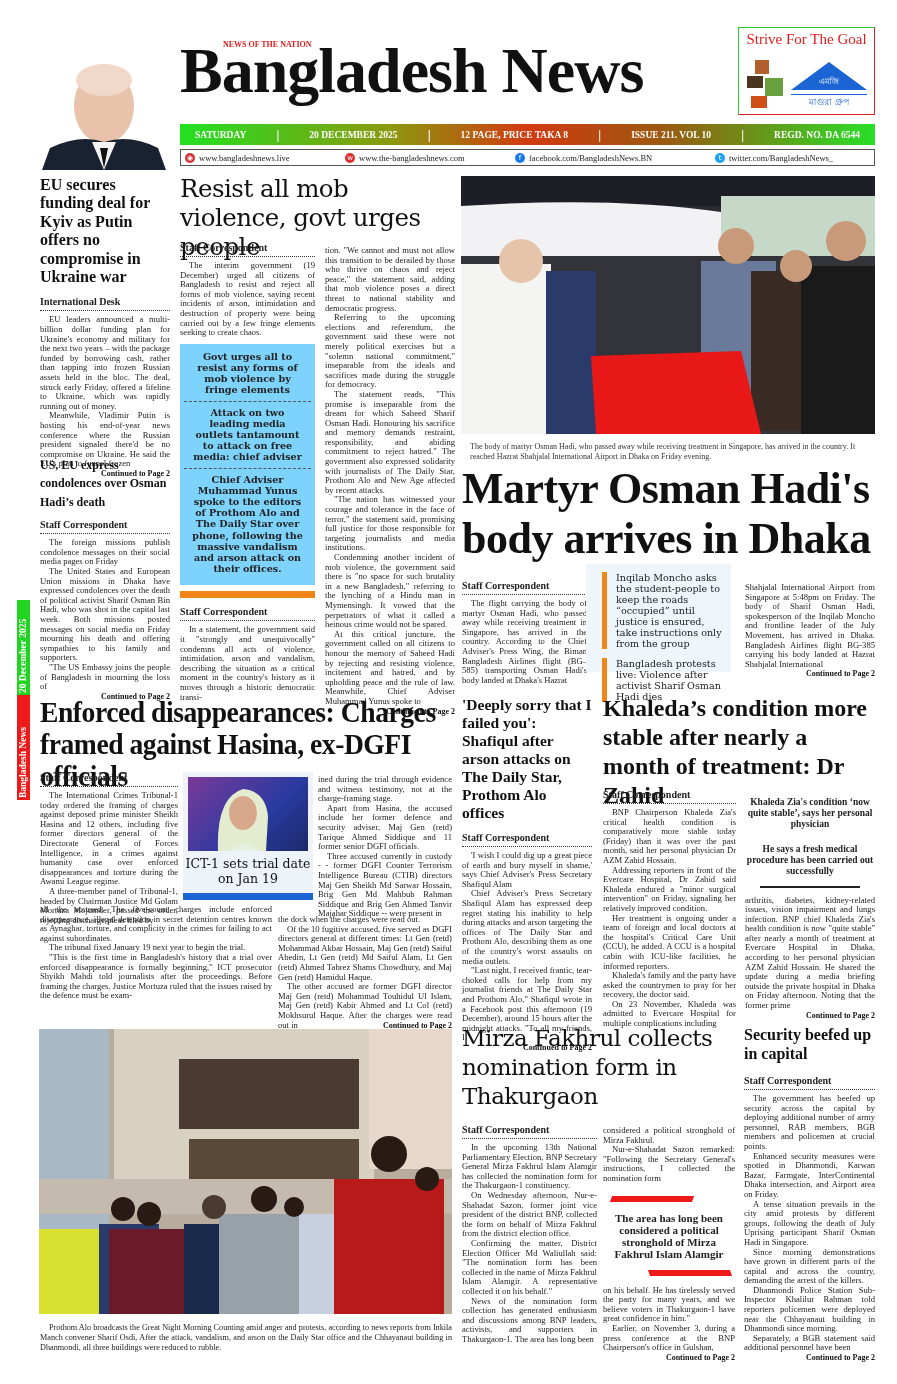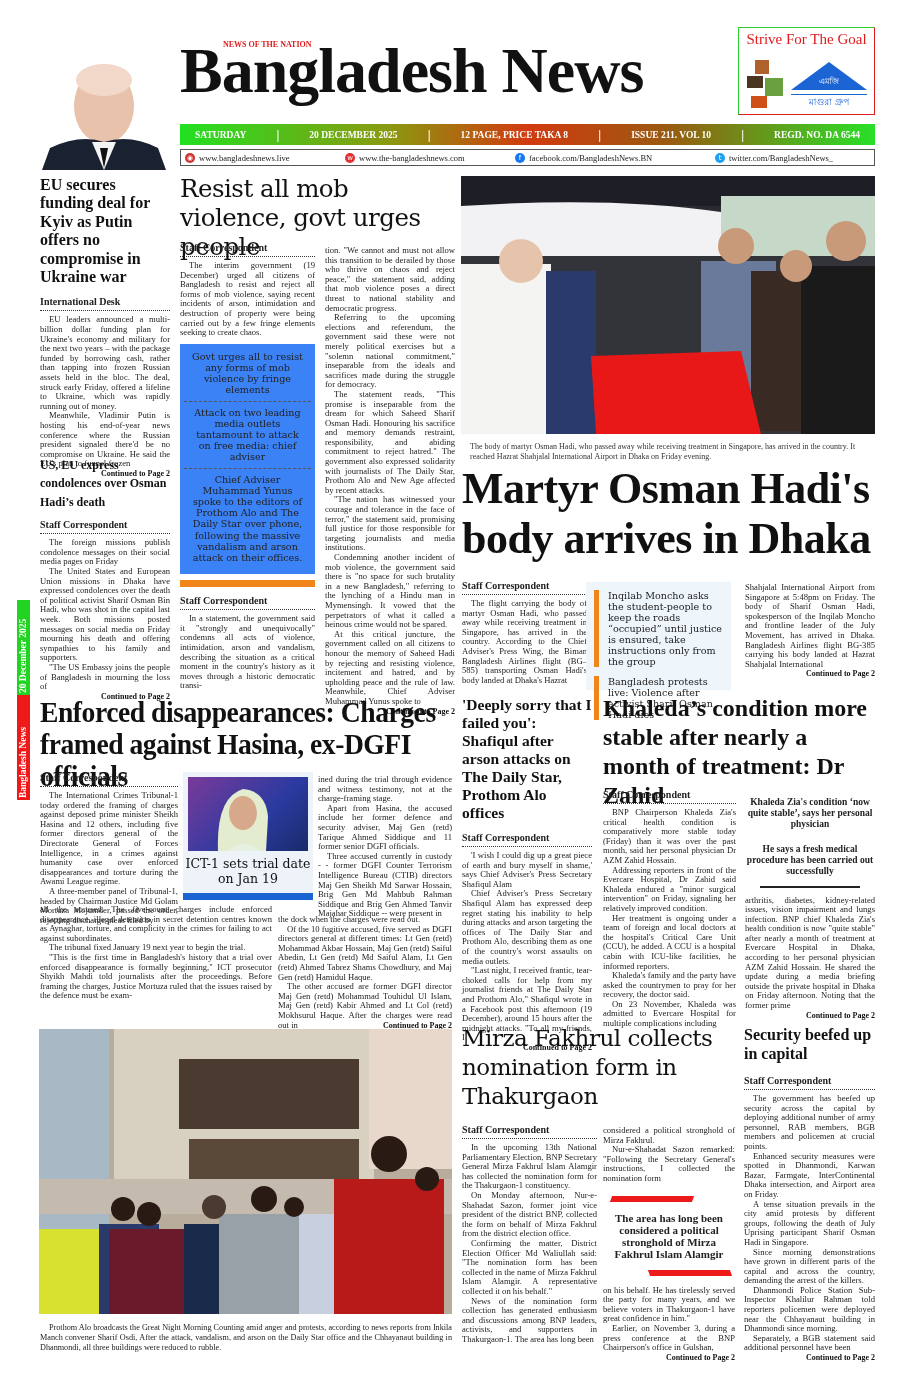--- a/index.html
+++ b/index.html
@@ -22,21 +22,21 @@
   .link-bar .lnk { display: flex; align-items: center; gap: 4px; }
   .ico { width: 10px; height: 10px; border-radius: 50%; display: inline-block; color: #fff; font-size: 7px; line-height: 10px; text-align: center; font-family: "DejaVu Sans", sans-serif; }
   .ad-box { left: 738px; top: 27px; width: 137px; height: 88px; border: 1.5px solid #2cd02c; border-bottom-color: #e01b1b; border-right-color: #e01b1b; }
   .ad-title { position: absolute; left: 0; right: 0; top: 3px; text-align: center; color: #e01b1b; font-family: "Liberation Serif", serif; font-size: 15px; }
   .vertical-strip { left: 17px; top: 600px; width: 13px; height: 200px; }
   .vs-green { position: absolute; left: 0; top: 0; width: 13px; height: 95px; background: #22d422; }
   .vs-red { position: absolute; left: 0; top: 95px; width: 13px; height: 105px; background: #ee1a1a; }
   .vs-text { position: absolute; color: #fff; font-family: "Liberation Serif", serif; font-weight: bold; font-size: 9.5px; white-space: nowrap; transform: rotate(-90deg); transform-origin: left top; }
 
   .photo { overflow: hidden; }
-  .pull-box { background: #3b82f6; }
+  .pull-box { background: #7dd3fc; font-weight: bold; }
   .pull-item { font-family: "DejaVu Serif", serif; font-size: 9.6px; line-height: 11.2px; text-align: center; color: #222; padding: 5px 6px; border-bottom: 1px dashed #555; }
   .pull-item:last-child { border-bottom: none; }
   .blue-box { background: #eef5fb; }
   .bullet { display: flex; gap: 9px; margin-bottom: 9px; }
   .bullet .bar { width: 5px; background: #f0861a; flex: none; }
   .bullet .txt { font-family: "DejaVu Serif", serif; font-size: 9.6px; line-height: 11px; color: #222; }
   .bold-pull { font-family: "Liberation Serif", serif; font-weight: bold; font-size: 9.5px; line-height: 11px; text-align: center; color: #222; }
 </style>
 </head>
 <body>
@@ -177,21 +177,21 @@
 </div>
 <div class="abs" style="left:470px;top:442px;width:400px;font-family:'Liberation Serif',serif;font-size:8px;line-height:9.5px;color:#333;">The body of martyr Osman Hadi, who passed away while receiving treatment in Singapore, has arrived in the country. It reached Hazrat Shahjalal International Airport in Dhaka on Friday evening.</div>
 <h1 class="abs hl-cond" style="left:462px;top:464px;width:420px;font-size:44px;line-height:50px;letter-spacing:-0.5px;">Martyr Osman Hadi's body arrives in Dhaka</h1>
 
 <div class="abs" style="left:462px;top:580px;width:125px;">
   <div class="byline">Staff Correspondent</div>
   <div class="body-text">
       <p>The flight carrying the body of martyr Osman Hadi, who passed away while receiving treatment in Singapore, has arrived in the country. According to the Chief Adviser's Press Wing, the Biman Bangladesh Airlines flight (BG–585) transporting Osman Hadi's body landed at Dhaka's Hazrat</p>
     </div>
 </div>
-<div class="abs blue-box" style="left:586px;top:582px;width:145px;height:108px;padding:8px 6px 6px 8px;">
+<div class="abs blue-box" style="left:586px;top:564px;width:145px;height:108px;padding:8px 6px 6px 16px;">
   <div class="bullet">
       <div class="bar"></div>
       <div class="txt">Inqilab Moncho asks the student-people to keep the roads “occupied” until justice is ensured, take instructions only from the group</div>
     </div>
   <div class="bullet">
       <div class="bar"></div>
       <div class="txt">Bangladesh protests live: Violence after activist Sharif Osman Hadi dies</div>
     </div>
 </div>
 <div class="abs" style="left:745px;top:583px;width:130px;">
@@ -306,21 +306,21 @@
 </div>
 <div class="abs" style="left:40px;top:1323px;width:412px;font-family:'Liberation Serif',serif;font-size:8.2px;line-height:10px;color:#222;text-align:justify;text-indent:9px;">Prothom Alo broadcasts the Great Night Morning Counting amid anger and protests, according to news reports from Inkila Manch convener Sharif Osdi, After the attack, vandalism, and arson on the Daily Star office and the Chhayanaut building in Dhanmondi, all three buildings were reduced to rubble.</div>
 
 <div class="abs" style="left:462px;top:1024px;width:272px;">
   <h2 class="hl" style="font-size:23px;line-height:29px;">Mirza Fakhrul collects nomination form in Thakurgaon</h2>
 </div>
 <div class="abs" style="left:462px;top:1124px;width:135px;">
   <div class="byline">Staff Correspondent</div>
   <div class="body-text">
     <p>In the upcoming 13th National Parliamentary Election, BNP Secretary General Mirza Fakhrul Islam Alamgir has collected the nomination form for the Thakurgaon-1 constituency.</p>
-    <p>On Monday afternoon, Nur-e-Shahadat Sazon, former joint vice president of the district BNP, collected the form on behalf of Mirza Fakhrul from the district election office.</p>
+    <p>On Wednesday afternoon, Nur-e-Shahadat Sazon, former joint vice president of the district BNP, collected the form on behalf of Mirza Fakhrul from the district election office.</p>
     <p>Confirming the matter, District Election Officer Md Waliullah said: "The nomination form has been collected in the name of Mirza Fakhrul Islam Alamgir. A representative collected it on his behalf."</p>
     <p>News of the nomination form collection has generated enthusiasm and discussions among BNP leaders, activists, and supporters in Thakurgaon-1. The area has long been</p>
   </div>
 </div>
 <div class="abs" style="left:603px;top:1126px;width:132px;">
   <div class="body-text">
     <p style="text-indent:0">considered a political stronghold of Mirza Fakhrul.</p>
     <p>Nur-e-Shahadat Sazon remarked: "Following the Secretary General's instructions, I collected the nomination form</p>
   </div>
   <div style="width:82px;height:6px;background:#ee1a1a;margin:12px 0 0 8px;transform:skewX(-20deg);"></div>

